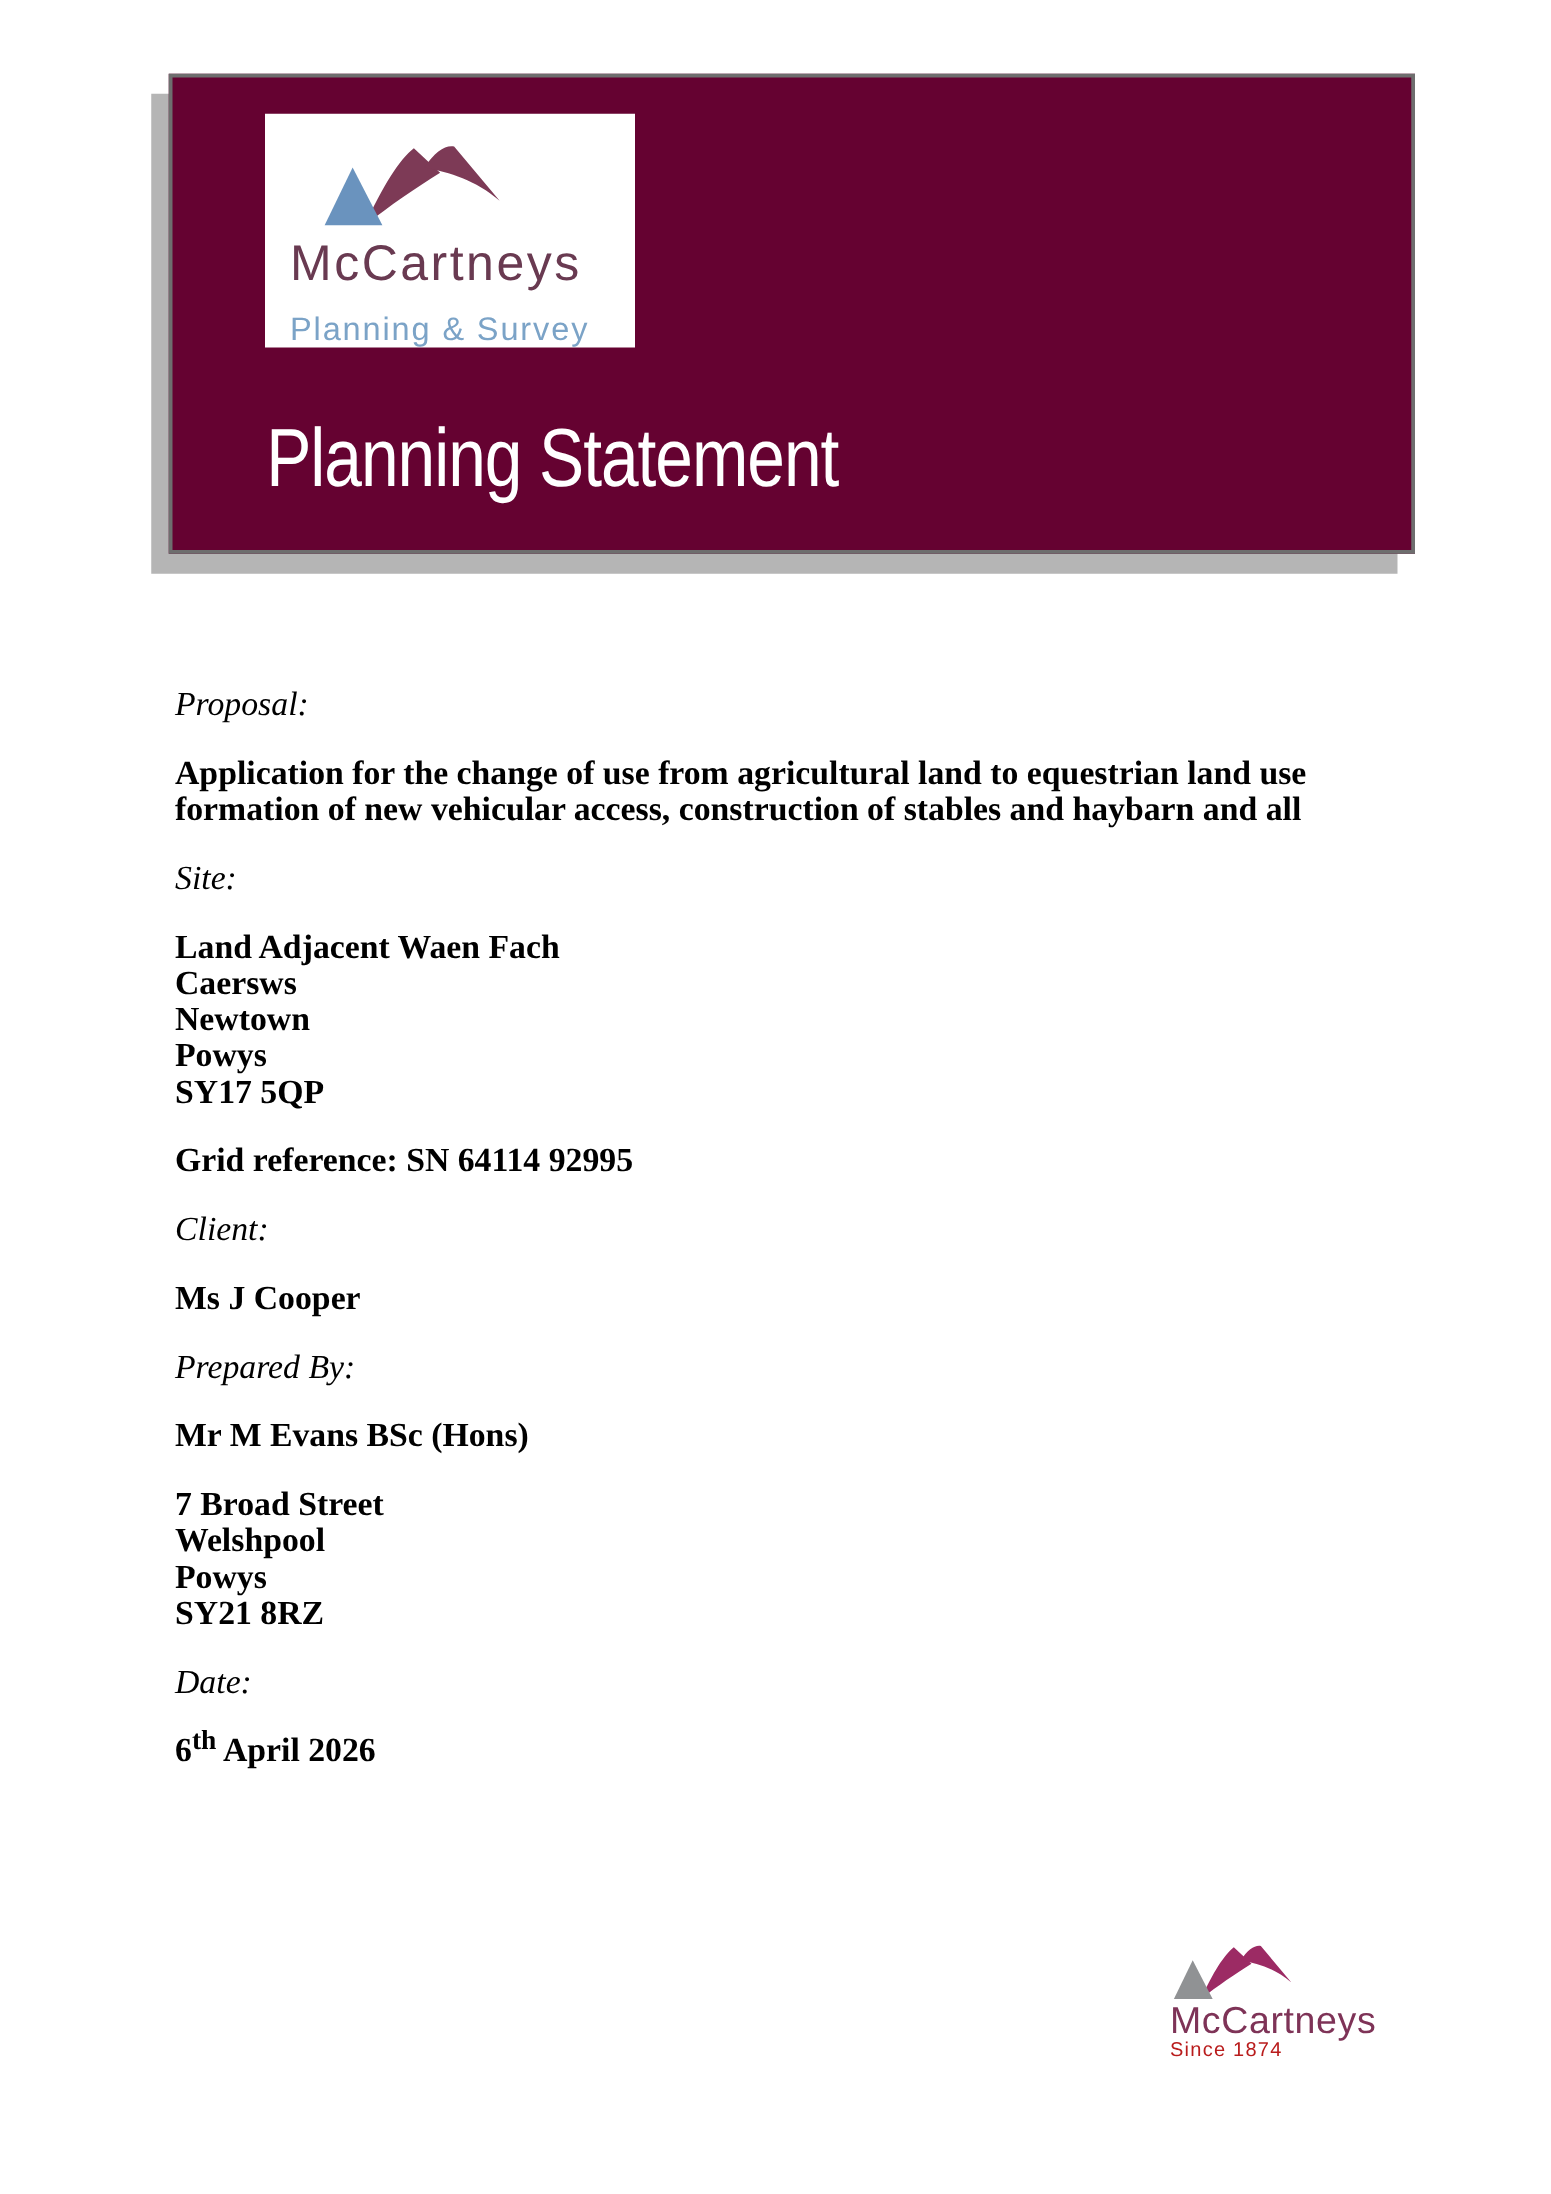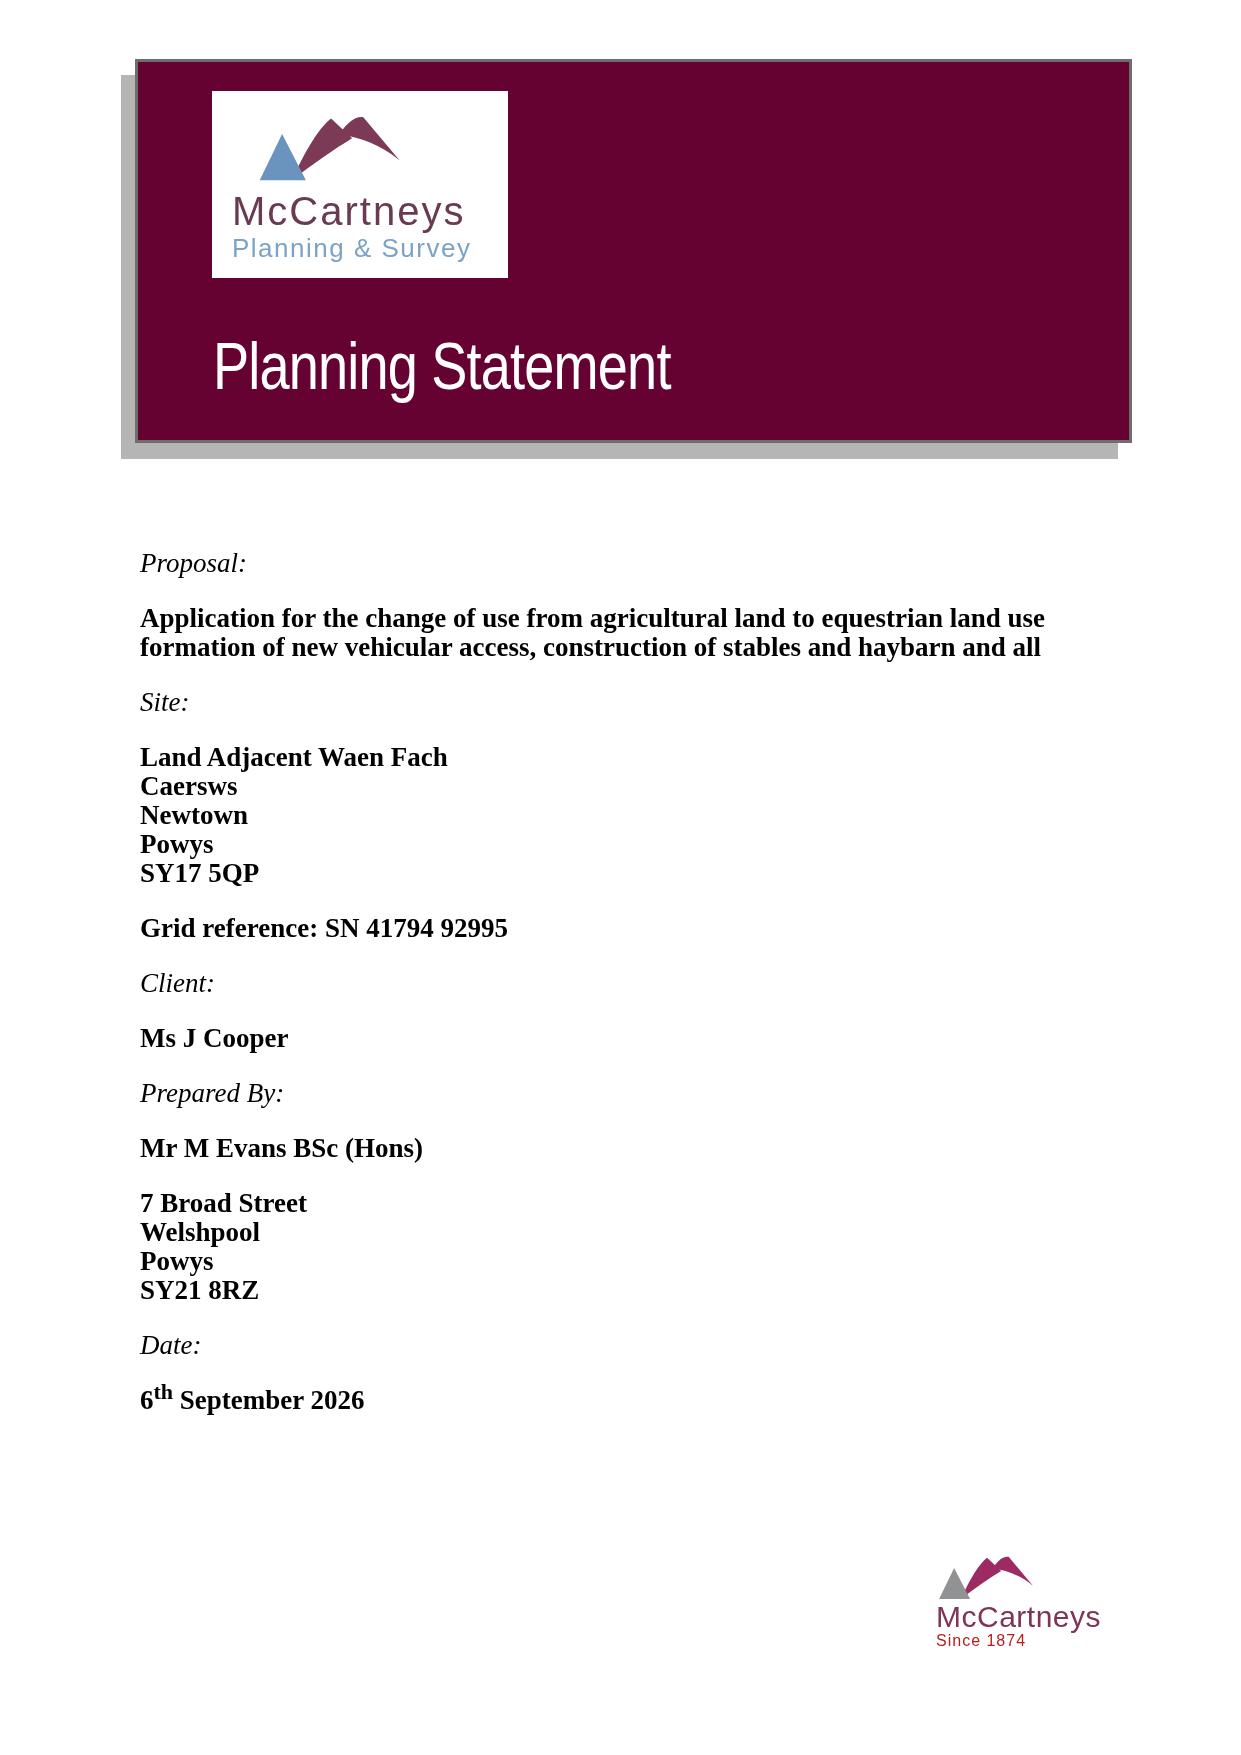--- a/index.html
+++ b/index.html
@@ -47,21 +47,21 @@
     letter-spacing: 2px;
     color: #693a51;
     margin-top: 8px;
     white-space: nowrap;
   }
   .logo-tagline {
     font-size: 26px;
     line-height: 28px;
     letter-spacing: 1.5px;
     color: #7ba3c7;
-    margin-top: 3px;
+    margin-top: 18px;
     white-space: nowrap;
   }
   .banner-title {
     position: absolute;
     left: 75px;
     top: 271px;
     font-family: "Liberation Sans", sans-serif;
     font-size: 66px;
     line-height: 66px;
     letter-spacing: -1px;
@@ -154,41 +154,41 @@
 
     <p class="bold">
       <span class="line">Land Adjacent Waen Fach</span>
       <span class="line">Caersws</span>
       <span class="line">Newtown</span>
       <span class="line">Powys</span>
       <span class="line">SY17 5QP</span>
     </p>
 
     <p class="bold">
-      <span class="line">Grid reference: SN 41794 92995</span>
+      <span class="line">Grid reference: SN 64114 92995</span>
     </p>
 
     <p class="label">Client:</p>
 
     <p class="bold">Ms J Cooper</p>
 
     <p class="label">Prepared By:</p>
 
     <p class="bold">Mr M Evans BSc (Hons)</p>
 
     <p class="bold">
       <span class="line">7 Broad Street</span>
       <span class="line">Welshpool</span>
       <span class="line">Powys</span>
       <span class="line">SY21 8RZ</span>
     </p>
 
     <p class="label">Date:</p>
 
-    <p class="bold"><span>6</span><sup class="date-sup">th</sup><span> September 2026</span></p>
+    <p class="bold"><span>6</span><sup class="date-sup">th</sup><span> April 2026</span></p>
   </div>
 
   <div class="footer-logo">
     <svg class="footer-glyph" viewBox="0 0 220 100" preserveAspectRatio="xMidYMid meet">
       <path d="M52,96 C72,52 92,20 108,8 L138,36 C112,52 80,74 52,96 Z" fill="#9c2b64"></path>
       <path d="M120,30 C132,12 144,4 154,6 L206,68 C178,44 150,36 120,30 Z" fill="#9c2b64"></path>
       <path d="M38,30 L72,96 L6,96 Z" fill="#909294"></path>
     </svg>
     <div class="footer-name">McCartneys</div>
     <div class="footer-tagline">Since 1874</div>

